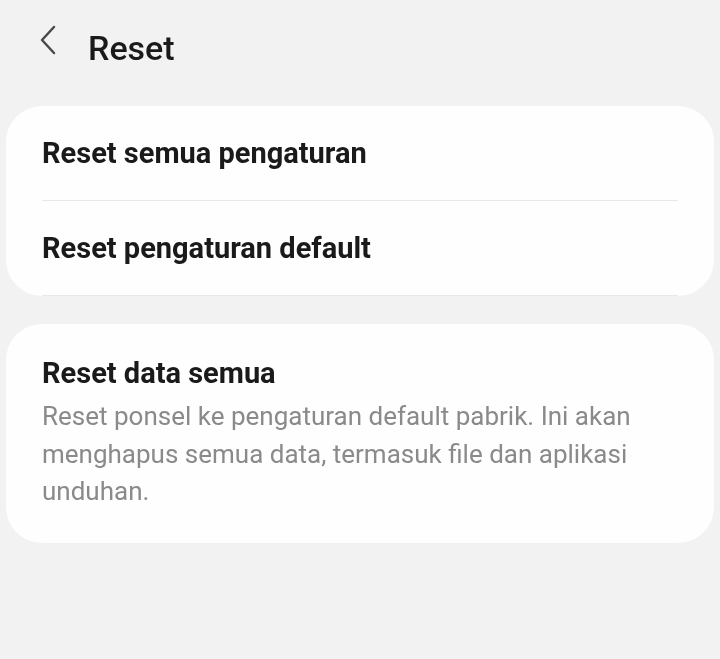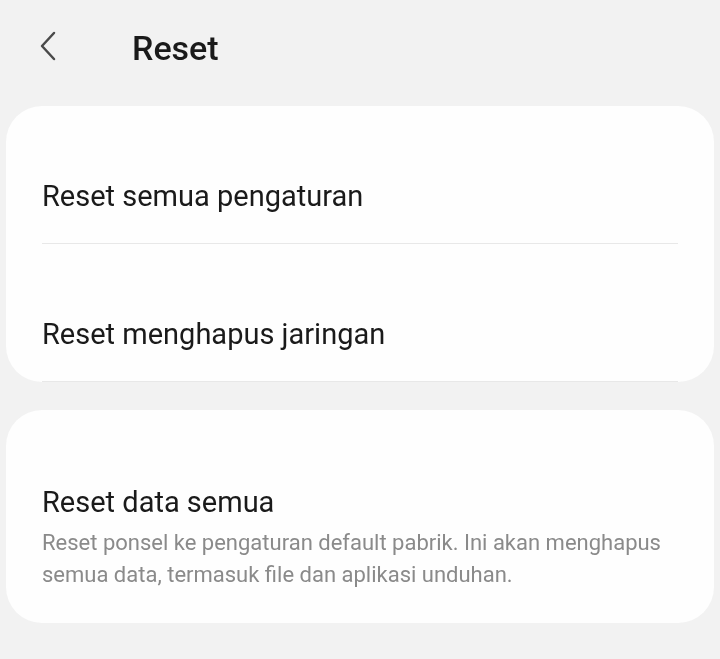--- a/index.html
+++ b/index.html
@@ -8,23 +8,22 @@
       box-sizing: border-box;
     }
     body {
       font-family: -apple-system, BlinkMacSystemFont, 'Segoe UI', Roboto, sans-serif;
       background-color: #f2f2f2;
       width: 720px;
       height: 659px;
     }
     .header {
       display: flex;
-      align-items: center;
+      align-items: flex-start;
       padding: 28px 24px 28px 34px;
-      gap: 44px;
     }
     .back-icon {
       width: 28px;
       height: 28px;
       display: flex;
       align-items: center;
       justify-content: center;
       cursor: pointer;
     }
     .back-icon svg {
@@ -47,25 +46,24 @@
       cursor: pointer;
     }
     .divider {
       height: 1px;
       background-color: #e8e8e8;
       margin: 0 36px;
     }
     .item-title {
       font-size: 29px;
       color: #1a1a1a;
-      font-weight: 400;
-      margin-top: 43px;
+      font-weight: 700;
     }
     .item-description {
-      font-size: 22px;
+      font-size: 26px;
       color: #8a8a8a;
       line-height: 1.45;
       margin-top: 8px;
       font-weight: 400;
     }
     .list-item.with-desc {
       padding: 32px 36px 32px 36px;
     }
   </style>
 </head>
@@ -81,21 +79,21 @@
   </div>
   <div class="header-title">Reset</div>
 </div>
 
 <div class="card">
   <div class="list-item">
     <div class="item-title">Reset semua pengaturan</div>
   </div>
   <div class="divider"></div>
   <div class="list-item">
-    <div class="item-title">Reset menghapus jaringan</div>
+    <div class="item-title">Reset pengaturan default</div>
   </div>
   <div class="divider"></div>
 </div>
 
 <div class="card">
   <div class="list-item with-desc">
     <div class="item-title">Reset data semua</div>
     <div class="item-description">Reset ponsel ke pengaturan default pabrik. Ini akan menghapus semua data, termasuk file dan aplikasi unduhan.</div>
   </div>
 </div>

